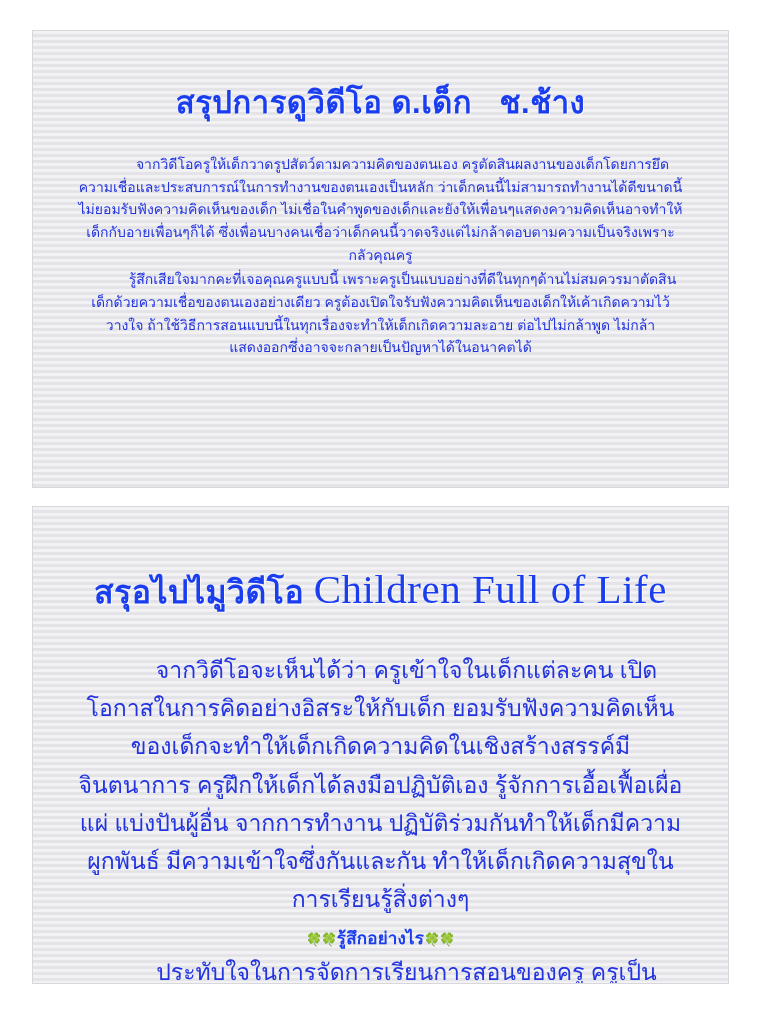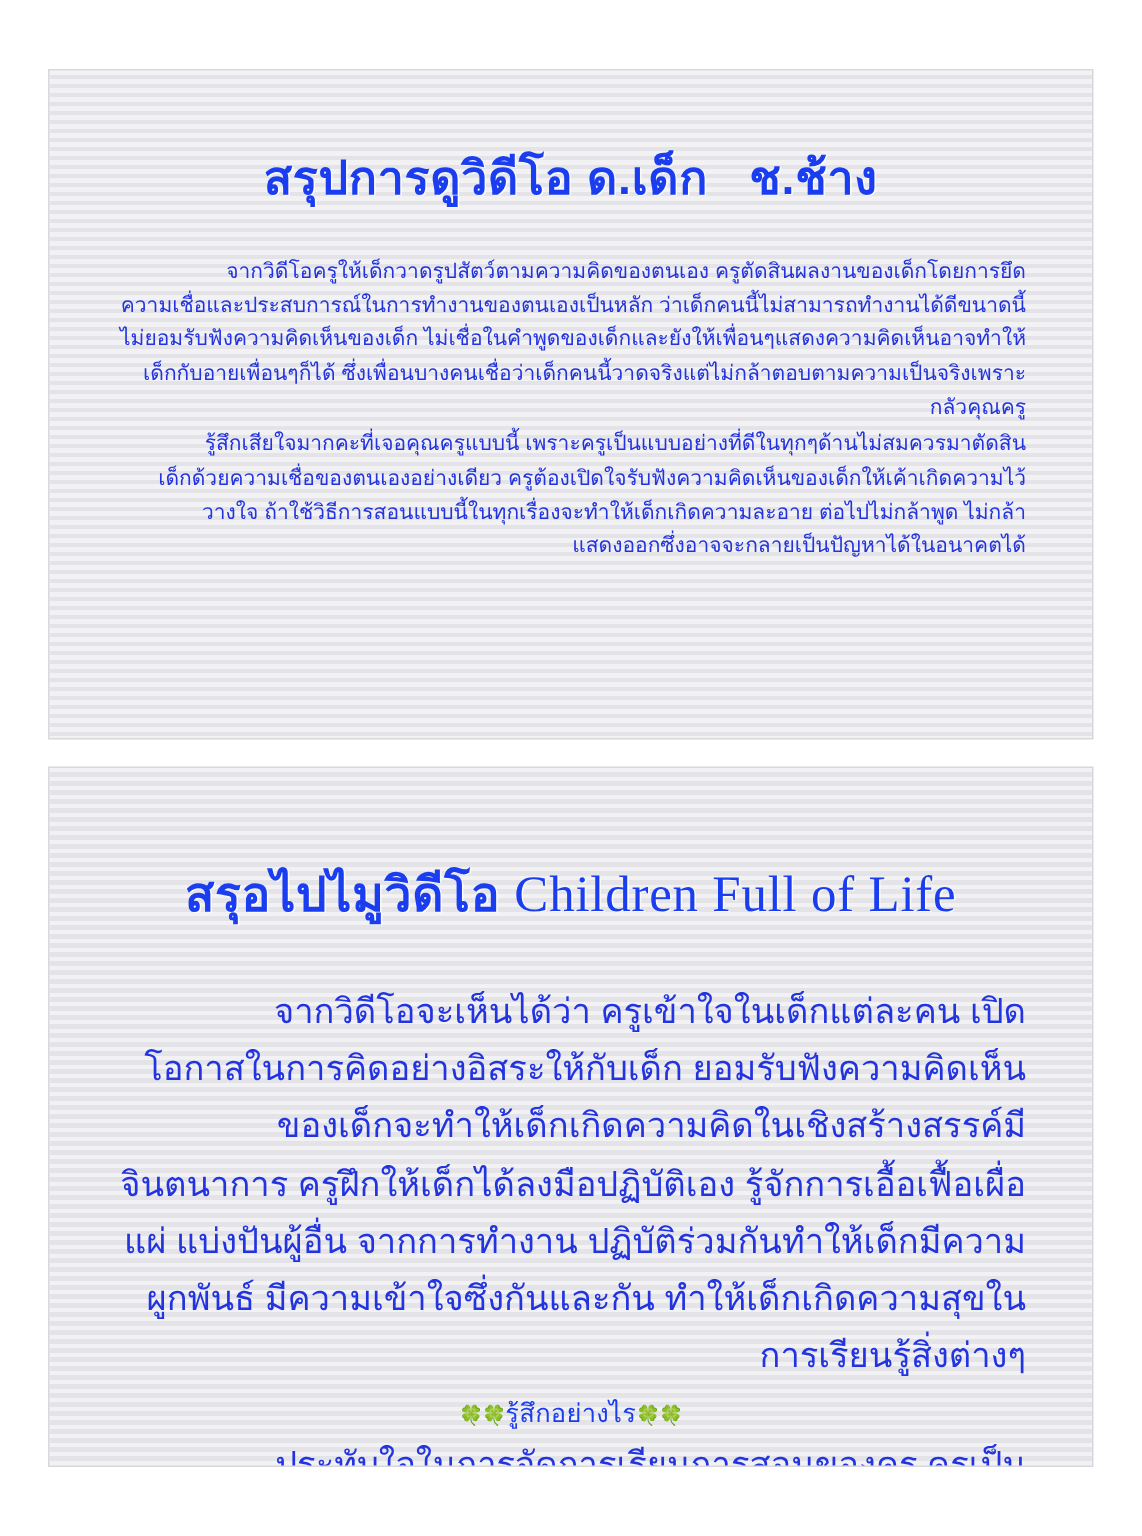--- a/index.html
+++ b/index.html
@@ -12,21 +12,21 @@
     height: 1024px;
     font-family: "Liberation Sans", sans-serif;
     overflow: hidden;
   }
   .page {
     position: relative;
     width: 761px;
     height: 1024px;
     background: #ffffff;
     box-sizing: border-box;
-    padding: 46px 32px;
+    padding: 30px 32px;
     display: flex;
     flex-direction: column;
     gap: 18px;
   }
   .slide {
     position: relative;
     box-sizing: border-box;
     background:
       repeating-linear-gradient(
         to bottom,
@@ -58,50 +58,51 @@
     margin-bottom: 26px;
     white-space: pre;
   }
   .title-2 {
     font-size: 32px;
     margin-bottom: 34px;
   }
   .title-2 .latin {
     font-family: "Liberation Serif", serif;
     font-weight: normal;
-    font-size: 34px;
+    font-size: 41px;
   }
   .section-head {
     text-align: center;
     color: #1a3df0;
     font-size: 14px;
     margin: 10px 0 4px 0;
     letter-spacing: 0.2px;
   }
   .section-head .deco {
     font-size: 13px;
     letter-spacing: -1px;
   }
   .body-text {
     color: #2233e0;
     font-size: 14px;
     line-height: 1.62;
-    text-align: right;
+    text-align: center;
     text-indent: 44px;
     margin: 0 0 2px 0;
     white-space: pre-wrap;
   }
   .slide-2 .body-text {
     font-size: 23px;
     line-height: 1.66;
     text-indent: 52px;
   }
   .slide-2 .section-head {
     font-size: 17px;
     margin: 6px 0 2px 0;
+    font-weight: bold;
   }
 </style>
 </head>
 <body>
 
 <div class="page">
 
   <div class="slide slide-1">
     <div class="slide-title title-1">สรุปการดูวิดีโอ ด.เด็ก   ช.ช้าง</div>
 

